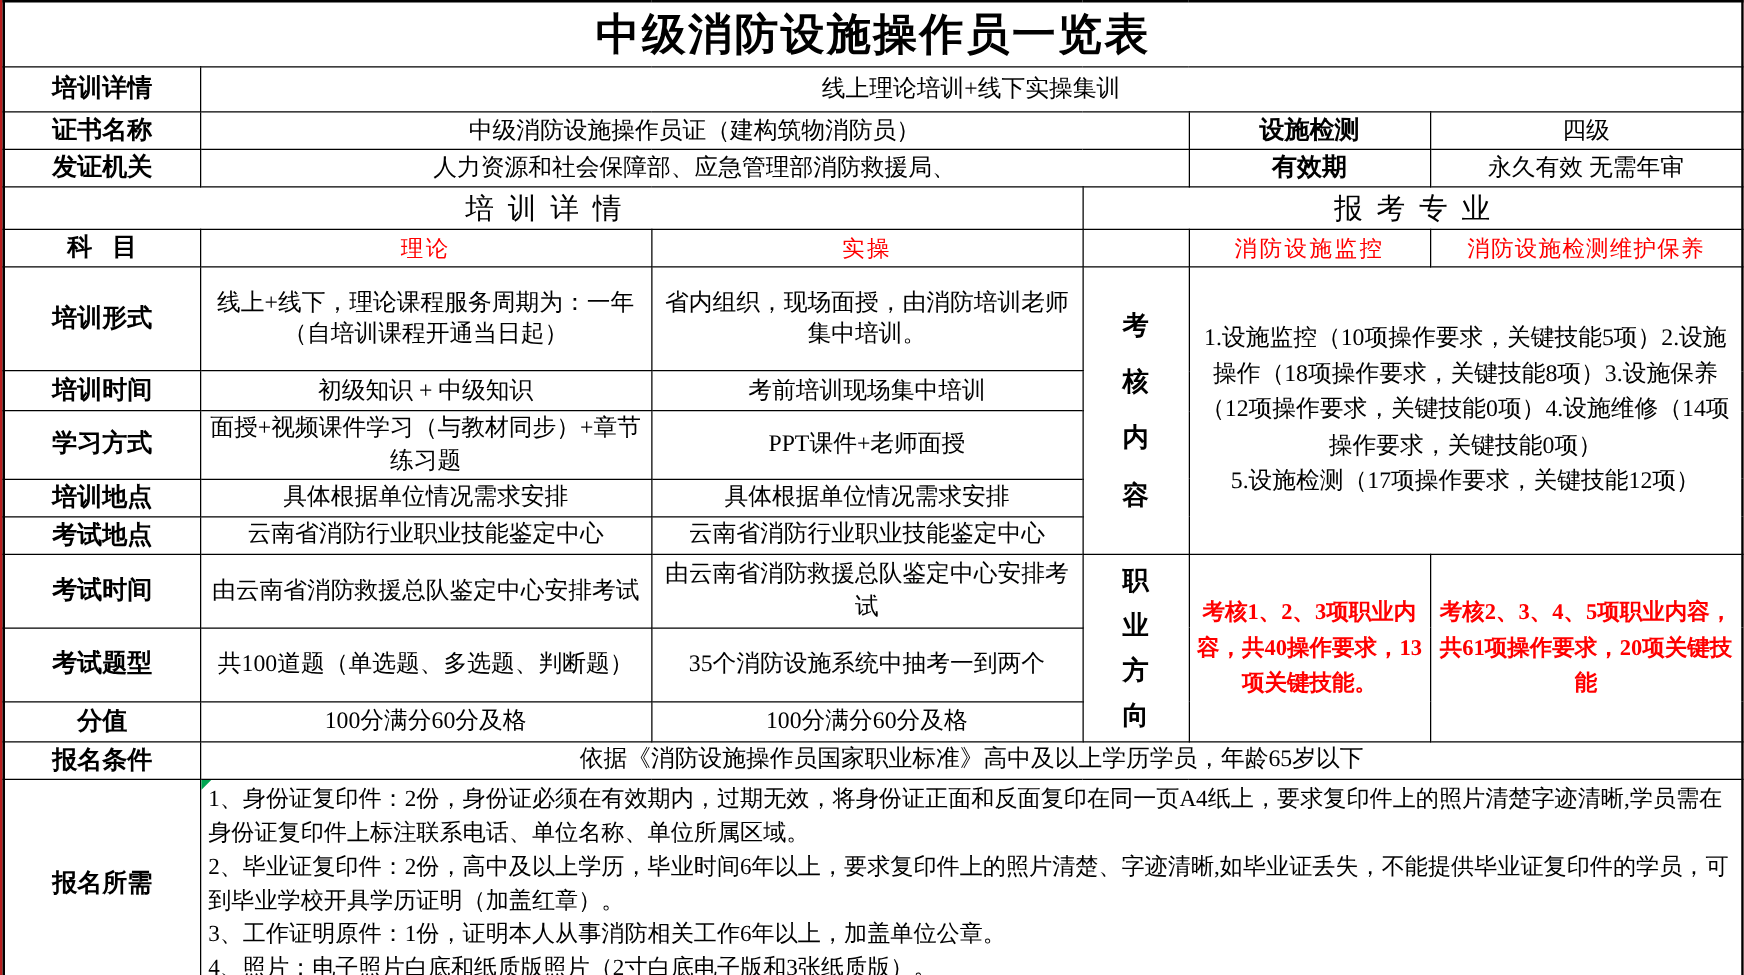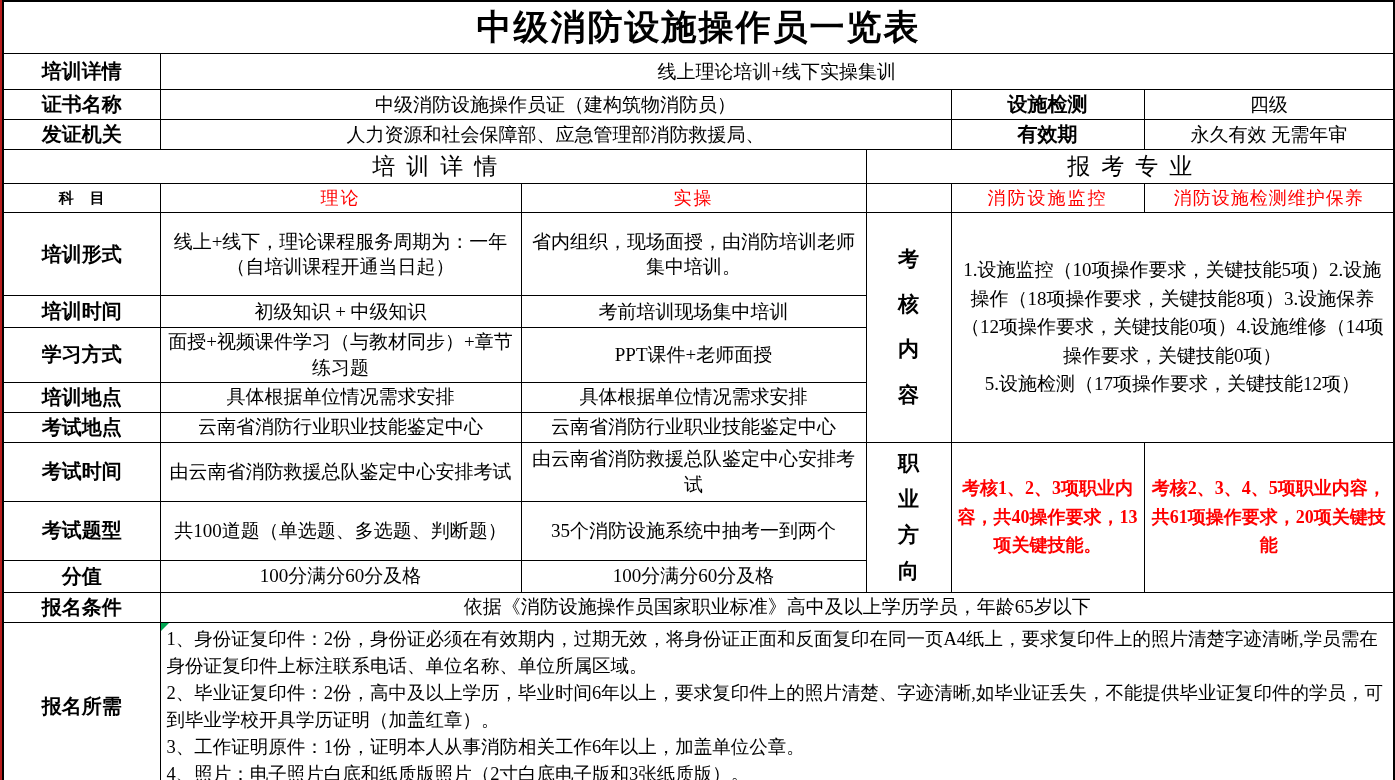--- a/index.html
+++ b/index.html
@@ -11,21 +11,21 @@
   .sheet { position:relative; width:1395px; height:780px; background:#b91c1c; }
   table.grid {
     border-collapse:collapse; table-layout:fixed;
     width:1391px; margin:0 0 0 2px; background:#fff;
     border:2px solid #000;
   }
   td { border:1px solid #000; padding:1px 4px; text-align:center; vertical-align:middle;
        font-size:18px; line-height:1.35; overflow:hidden; }
   td.title-cell { font-size:35px; font-weight:bold; letter-spacing:2px; padding:2px 0; }
   td.lbl { font-weight:bold; font-size:20px; white-space:nowrap; }
-  td.lbl-sp { font-weight:bold; font-size:15px; letter-spacing:16px; text-indent:16px; white-space:nowrap; }
+  td.lbl-sp { font-weight:bold; font-size:20px; letter-spacing:16px; text-indent:16px; white-space:nowrap; }
   td.hdr { font-weight:normal; font-size:23px; letter-spacing:11px; text-indent:11px; }
   td.subject-red { color:#ff0000; font-size:18px; letter-spacing:2px; }
   td.redbold { color:#ff0000; font-weight:bold; font-size:18px; line-height:1.6; }
   td.leftal { text-align:center; padding-left:5px; }
   td.vlabel { font-weight:bold; font-size:21px; }
   .vtext { width:1em; margin:0 auto; word-break:break-all; }
   .vl-tall .vtext { line-height:2.15; }
   .vl-short .vtext { line-height:1.72; }
   td.assess { font-size:19px; line-height:1.5; padding:2px 8px; }
   td.body-cell { font-size:19px;margin-top:12px; }

